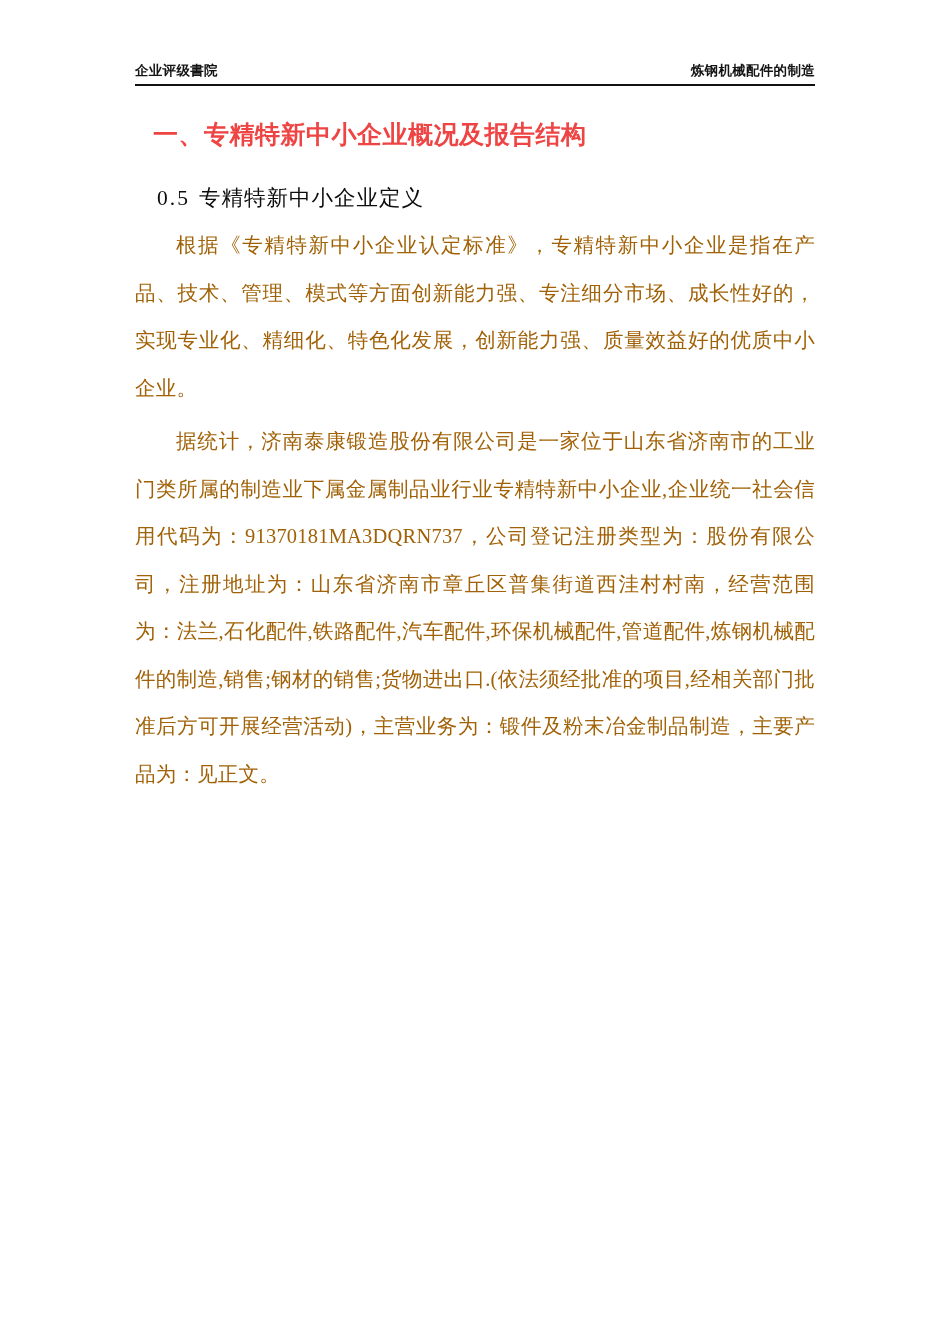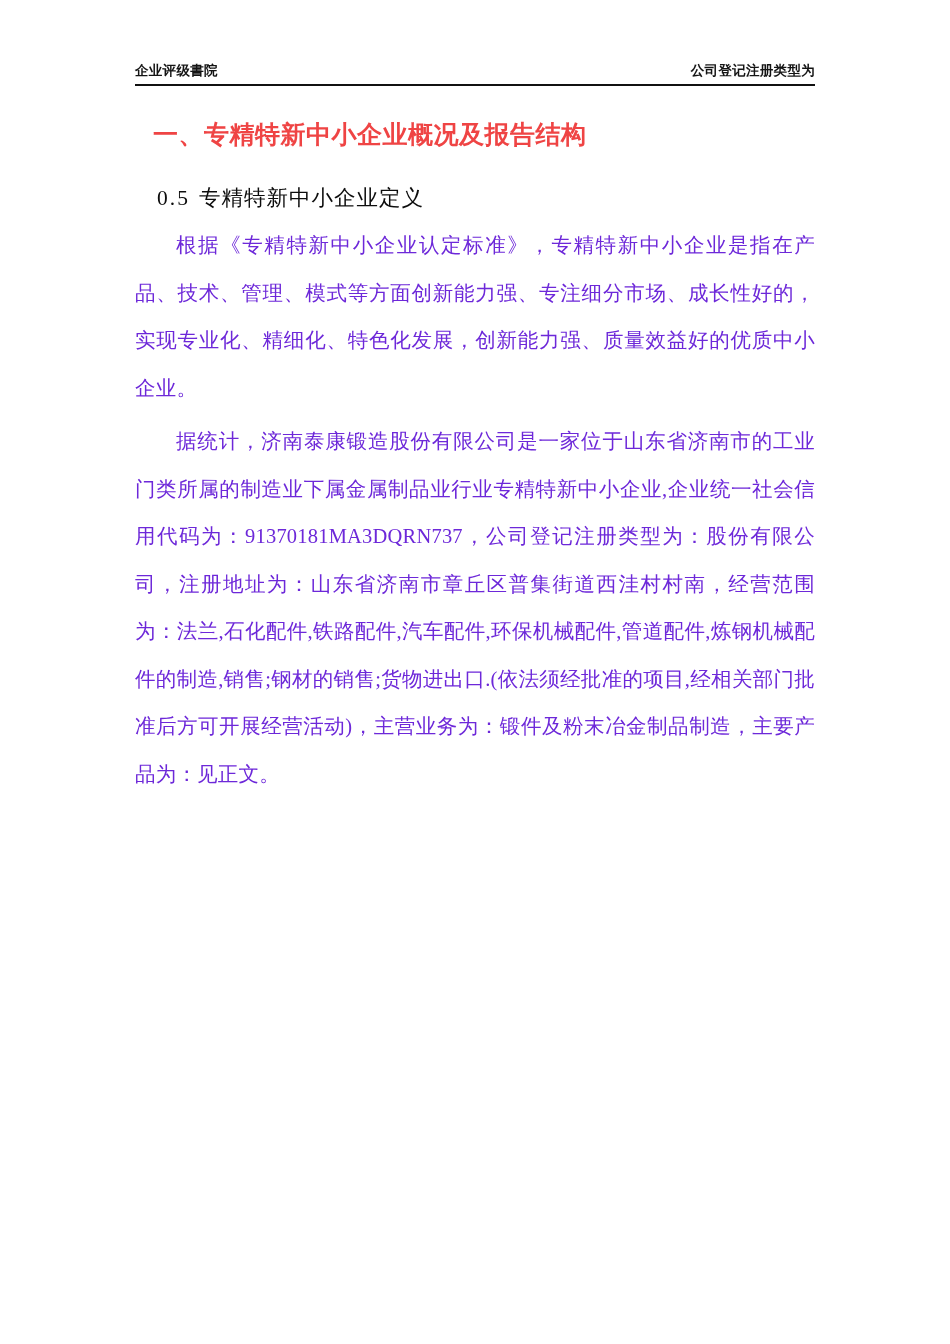--- a/index.html
+++ b/index.html
@@ -92,21 +92,21 @@
   p.body-text {
     font-family: "Liberation Serif", "DejaVu Serif", serif;
     font-size: 20.5px;
     line-height: 47.5px;
     margin: 0;
     padding: 6px 0 0 0;
     text-indent: 41px;
     text-align: justify;
     text-justify: inter-character;
     letter-spacing: 0.2px;
-    color: #6d28d9;
+    color: #a16207;
     word-break: break-all;
   }
 
   
   .page-footer {
     position: absolute;
     top: 1238px;
     left: 0;
     width: 950px;
     text-align: center;
@@ -115,21 +115,21 @@
     color: #222222;
   }
 </style>
 </head>
 <body>
 
 <div class="page">
 
   <div class="page-header">
     <span class="hdr-left">企业评级書院</span>
-    <span class="hdr-right">公司登记注册类型为</span>
+    <span class="hdr-right">炼钢机械配件的制造</span>
   </div>
 
   <div class="content">
 
     <h1 class="chapter-title">一、专精特新中小企业概况及报告结构</h1>
 
     <h2 class="section-title weight-normal">
       <span class="num">0.5</span><span class="cn">专精特新中小企业定义</span>
     </h2>
     <p class="body-text">根据《专精特新中小企业认定标准》，专精特新中小企业是指在产品、技术、管理、模式等方面创新能力强、专注细分市场、成长性好的，实现专业化、精细化、特色化发展，创新能力强、质量效益好的优质中小企业。</p>

